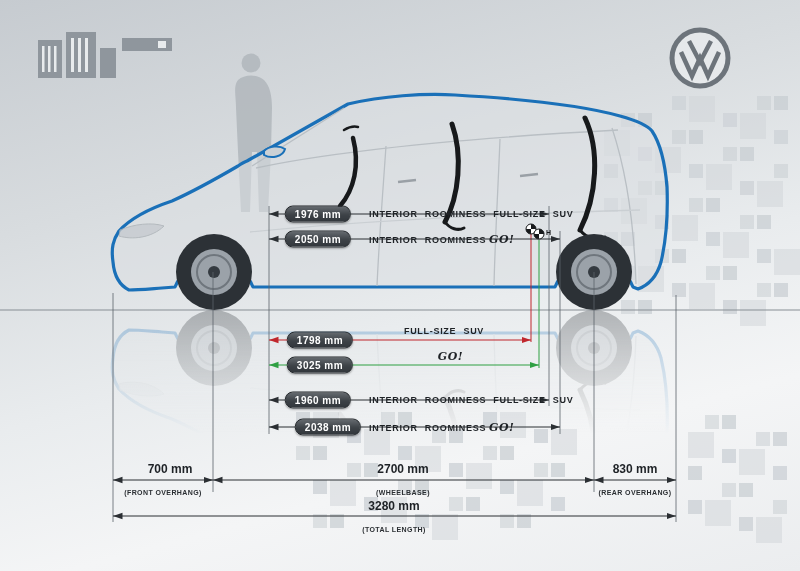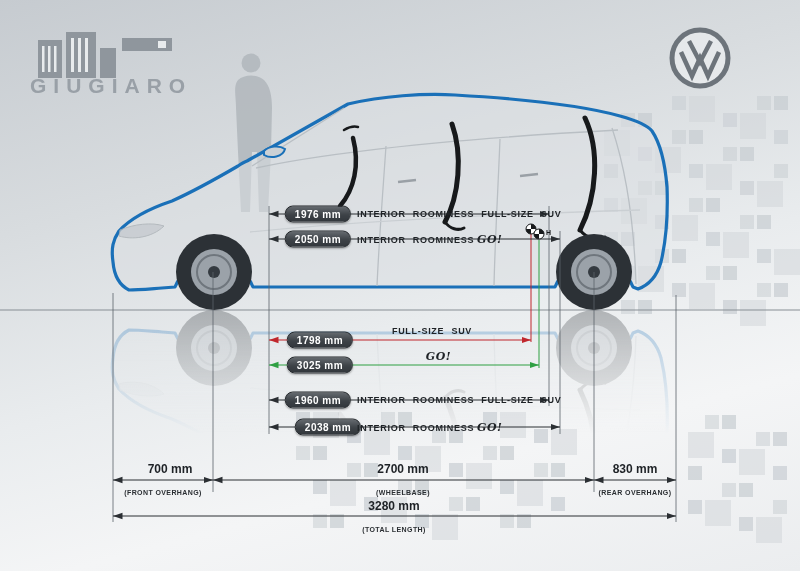--- a/index.html
+++ b/index.html
@@ -29,21 +29,21 @@
   .dim-badge {
     position:absolute; transform:translate(-50%,-50%);
     background:linear-gradient(180deg,#656a6f,#3d4247 55%,#32373c);
     color:#fff; font-size:10px; font-weight:700; letter-spacing:.5px;
     padding:2px 9px; border-radius:8px; border:1px solid #24282c;
     white-space:nowrap; box-shadow:0 1px 2px rgba(0,0,0,.35);
   }
   .dim-label {
     position:absolute; transform:translateY(-50%);
     font-size:9px; font-weight:700; letter-spacing:.7px; word-spacing:4px;
-    color:#1e2226; white-space:nowrap;
+    color:#1e2226; white-space:nowrap;margin-left:12px;
   }
   .dim-label.centered { transform:translate(-50%,-50%); }
   .go-script {
     font-family:"DejaVu Serif", serif; font-style:italic; font-weight:700;
     font-size:11px; letter-spacing:.5px; margin-left:3px;
   }
   .h-label {
     position:absolute; font-size:7px; font-weight:700; color:#17191b;
   }
   .bottom-value {
@@ -317,21 +317,20 @@
     <g fill="#e8ebed">
       <rect x="4" y="14" width="2.5" height="26"></rect>
       <rect x="10" y="14" width="2.5" height="26"></rect>
       <rect x="16" y="14" width="2.5" height="26"></rect>
       <rect x="33" y="6" width="3" height="34"></rect>
       <rect x="40" y="6" width="3" height="34"></rect>
       <rect x="47" y="6" width="3" height="34"></rect>
       <rect x="120" y="9" width="8" height="7"></rect>
     </g>
   </svg>
-  <div class="giugiaro">GIUGIARO</div>
 
   <svg id="vwlogo" width="64" height="64" viewBox="0 0 64 64">
     <circle cx="32" cy="32" r="28" fill="rgba(240,242,244,0.55)" stroke="#6d747b" stroke-width="5"></circle>
     <path d="M21,15 L32,36 L43,15" fill="none" stroke="#6d747b" stroke-width="4.5" stroke-linejoin="miter"></path>
     <path d="M13,26 L24,50 L32,32 L40,50 L51,26" fill="none" stroke="#6d747b" stroke-width="4.5" stroke-linejoin="miter"></path>
   </svg>
 
   <div class="dim-badge" style="left:318px;top:214px">1976 mm</div>
   <div class="dim-badge" style="left:318px;top:239px">2050 mm</div>
   <div class="dim-badge" style="left:320px;top:340px">1798 mm</div>

